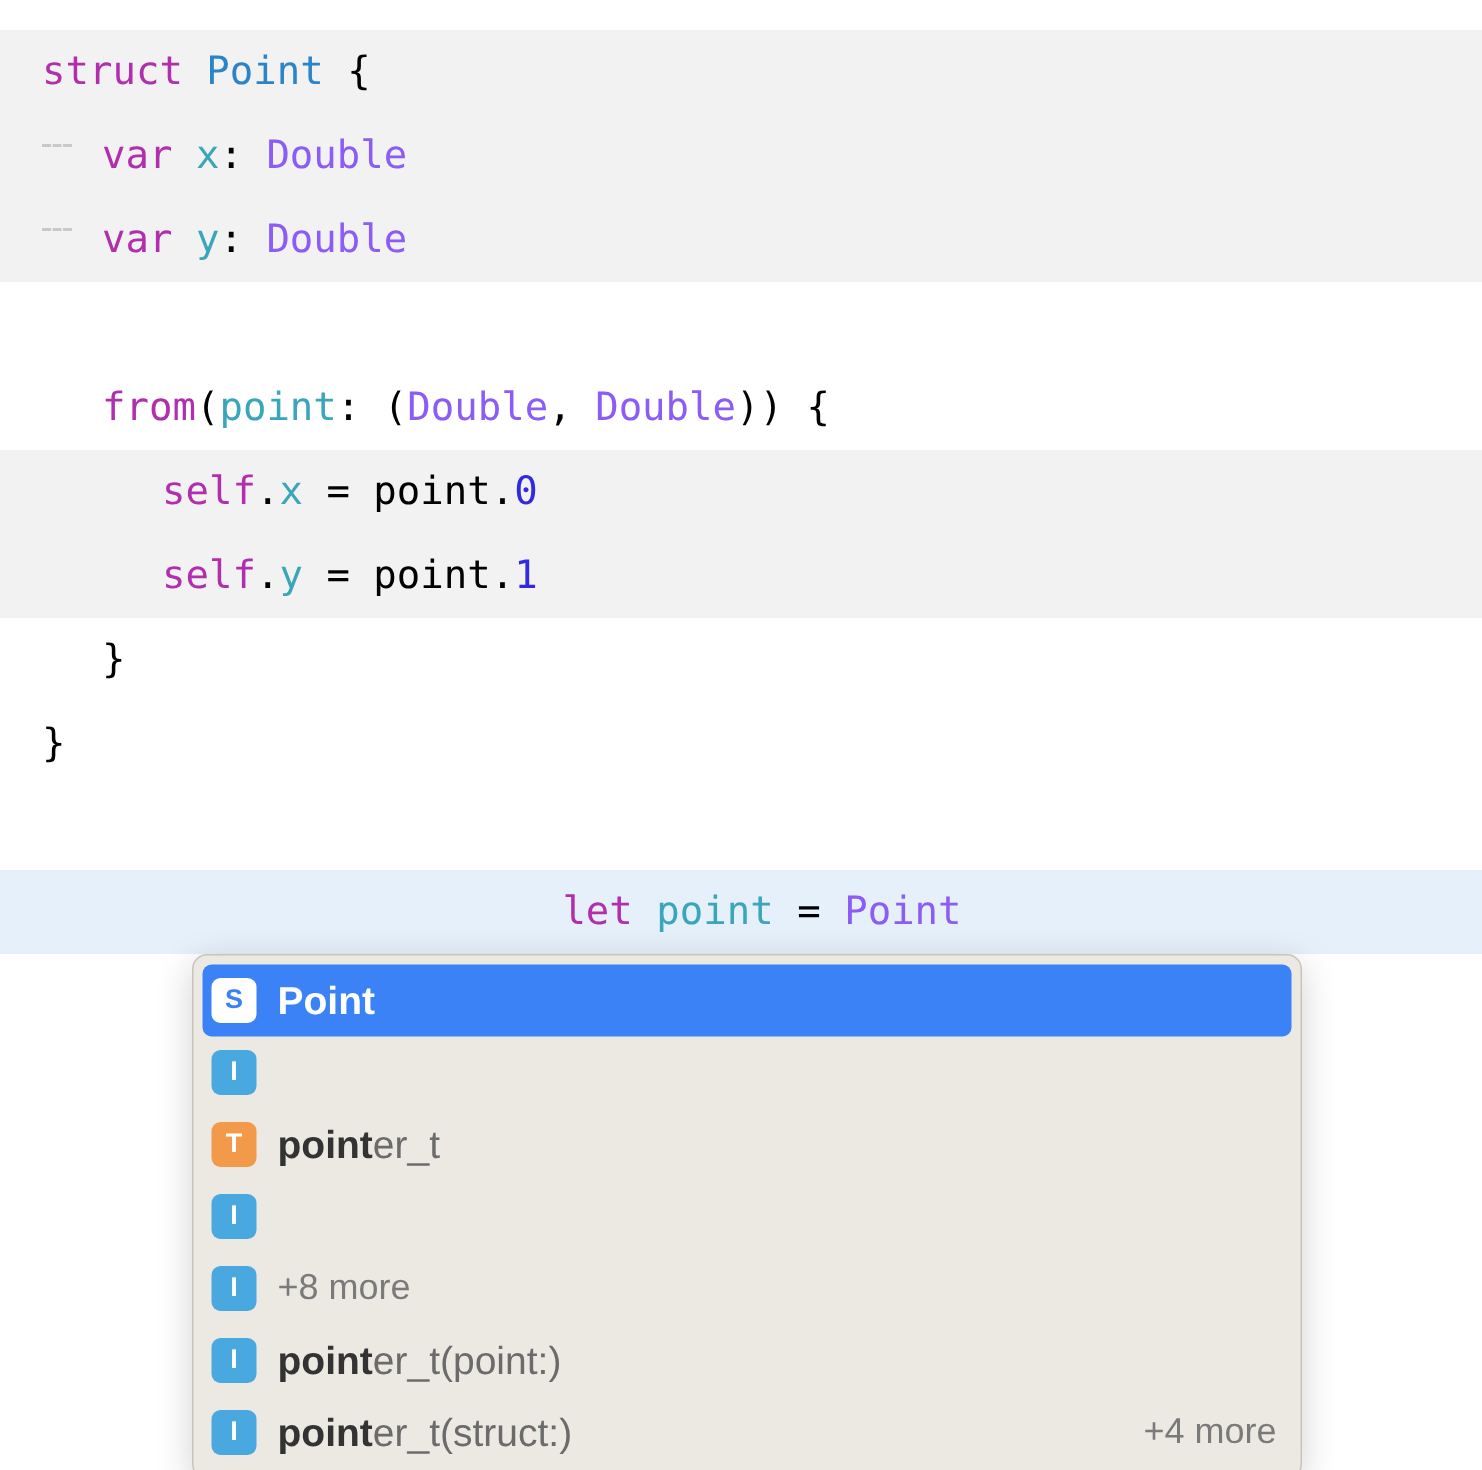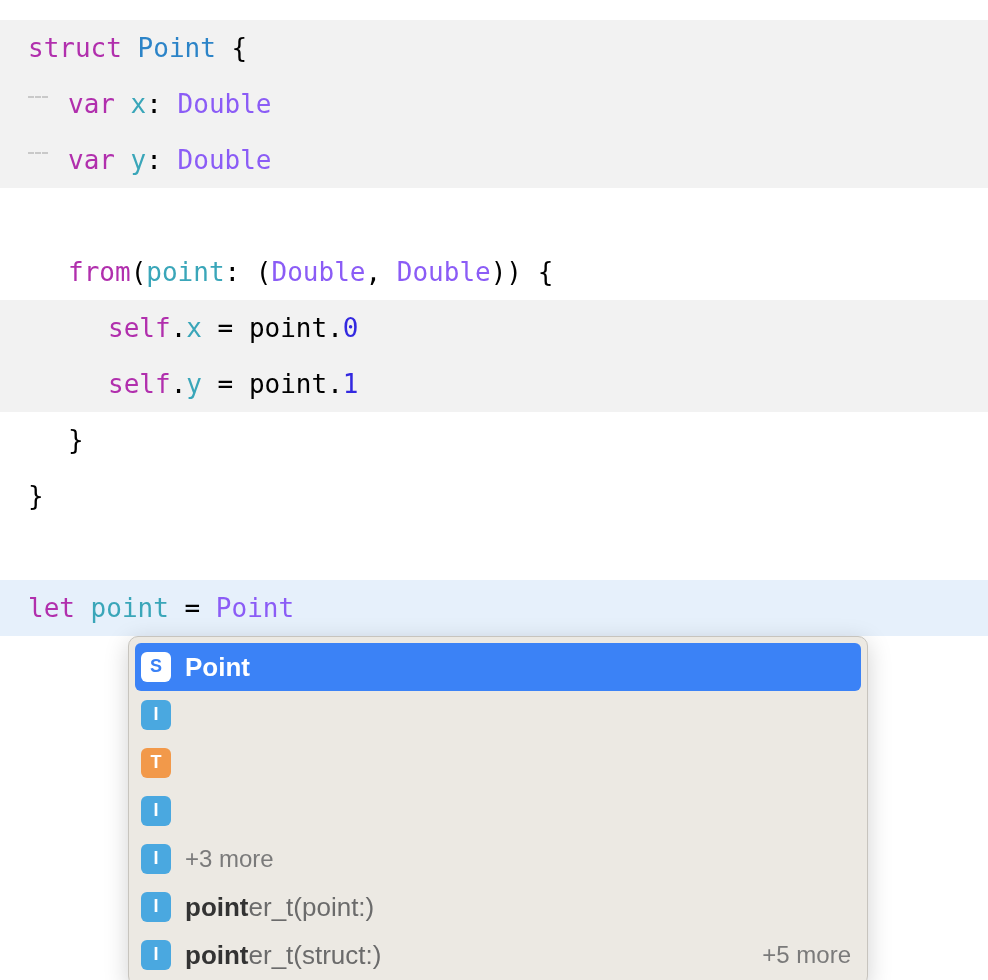--- a/index.html
+++ b/index.html
@@ -18,21 +18,21 @@
     padding-top: 20px;
   }
   .line {
     white-space: pre;
     height: 56px;
     display: flex;
     align-items: center;
     padding-left: 28px;
   }
   .hl { background: #f2f2f2; }
-  .cur { background: #e6f0fb; }
+  .cur { background: #e6f0fb; justify-content: center; }
 
   .tok       { white-space: pre; }
   .kw        { color: #b12fad; }       
   .typename  { color: #2c84c8; }       
   .prop      { color: #3aa6b9; }       
   .type      { color: #8b5cf6; }       
   .num       { color: #3329e0; }       
   .paren     { color: #000000; }
   .eq        { color: #000000; }
   .dot       { color: #000000; }
@@ -188,39 +188,42 @@
       <span class="bold">Point</span><span class="dim"></span>
     </span>
   </div>
 
   <div class="row">
     <span class="badge b-init">I</span>
   </div>
 
   <div class="row">
     <span class="badge b-type">T</span>
-  </div>
-
-  <div class="row">
-    <span class="badge b-init">I</span>
-  </div>
-
-  <div class="row">
-    <span class="badge b-init">I</span>
-    <span class="more">+3 more</span>
+    <span class="label">
+      <span class="bold">point</span><span class="dim">er_t</span>
+    </span>
+  </div>
+
+  <div class="row">
+    <span class="badge b-init">I</span>
+  </div>
+
+  <div class="row">
+    <span class="badge b-init">I</span>
+    <span class="more">+8 more</span>
   </div>
 
   <div class="row">
     <span class="badge b-init">I</span>
     <span class="label">
       <span class="bold">point</span><span class="dim">er_t(point:)</span>
     </span>
   </div>
 
   <div class="row">
     <span class="badge b-init">I</span>
     <span class="label">
       <span class="bold">point</span><span class="dim">er_t(struct:)</span>
     </span>
-    <span class="more">+5 more</span>
+    <span class="more">+4 more</span>
   </div>
 
 </div>
 
 </body></html>

